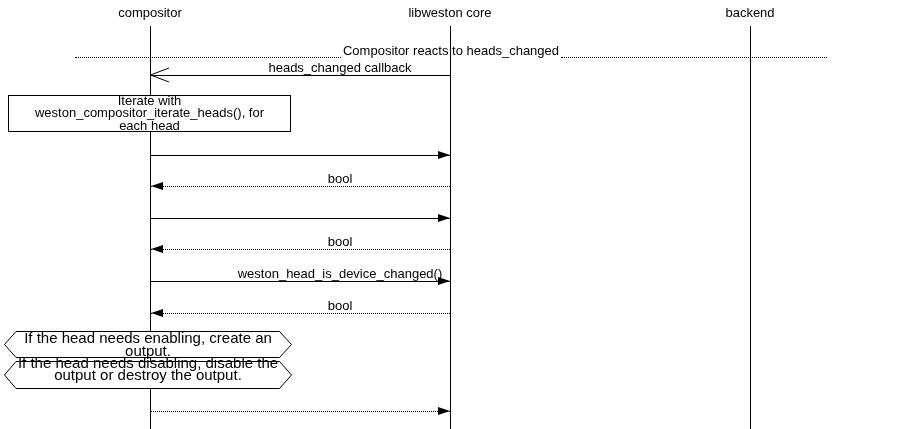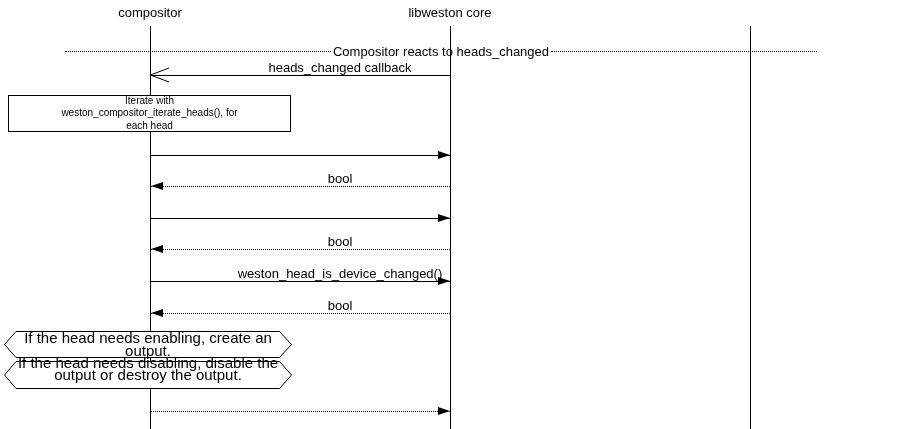--- a/index.html
+++ b/index.html
@@ -25,25 +25,25 @@
     position: absolute;
     top: 26px;
     height: 403px;
     width: 0;
     border-left: 1px solid #000000;
     z-index: 1;
   }
   .divider {
     position: absolute;
     top: 44px;
-    left: 65px;
+    left: 75px;
     width: 752px;
     height: 14px;
     display: flex;
-    align-items: center;
+    align-items: flex-end;
     z-index: 2;
   }
   .divider-seg { flex: 1; height: 0; border-top: 1px dotted #000000; }
   .divider-label { padding: 0 2px; white-space: nowrap; }
   .msg-label {
     position: absolute;
     left: 150px;
     width: 300px;
     height: 14px;
     text-align: center;
@@ -88,21 +88,21 @@
     background: #ffffff;
     border: 1px solid #000000;
     display: flex;
     align-items: center;
     justify-content: center;
     text-align: center;
     z-index: 3;
   }
   .note-text {
     white-space: pre-line;
-    font-size: 10px;
+    font-size: 13px;
     line-height: 12.3px;
   }
   .note-hex { position: absolute; left: 4px; width: 288px; z-index: 3; }
   .note-hex svg { position: absolute; left: 0; top: 0; }
   .note-hex .hex-text {
     position: absolute;
     left: 0; top: 0;
     width: 100%; height: 100%;
     display: flex;
     align-items: center;
@@ -113,20 +113,21 @@
     line-height: 12.5px;
   }
 </style>
 </head>
 <body>
 
 <div class="canvas">
 
   <div class="participant" style="left:50px">compositor</div>
   <div class="participant" style="left:350px">libweston core</div>
+  <div class="participant" style="left:650px">backend</div>
 
   <div class="lifeline" style="left:150px"></div>
   <div class="lifeline" style="left:450px"></div>
   <div class="lifeline" style="left:750px"></div>
 
   <div class="divider">
     <div class="divider-seg"></div>
     <div class="divider-label">Compositor reacts to heads_changed</div>
     <div class="divider-seg"></div>
   </div>

